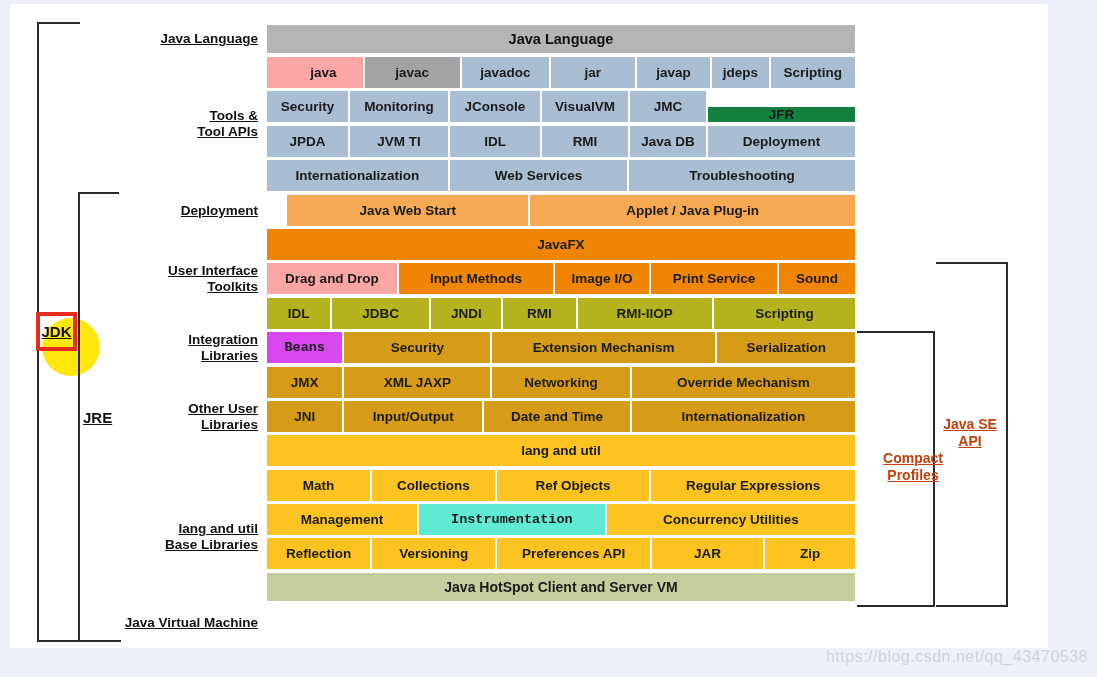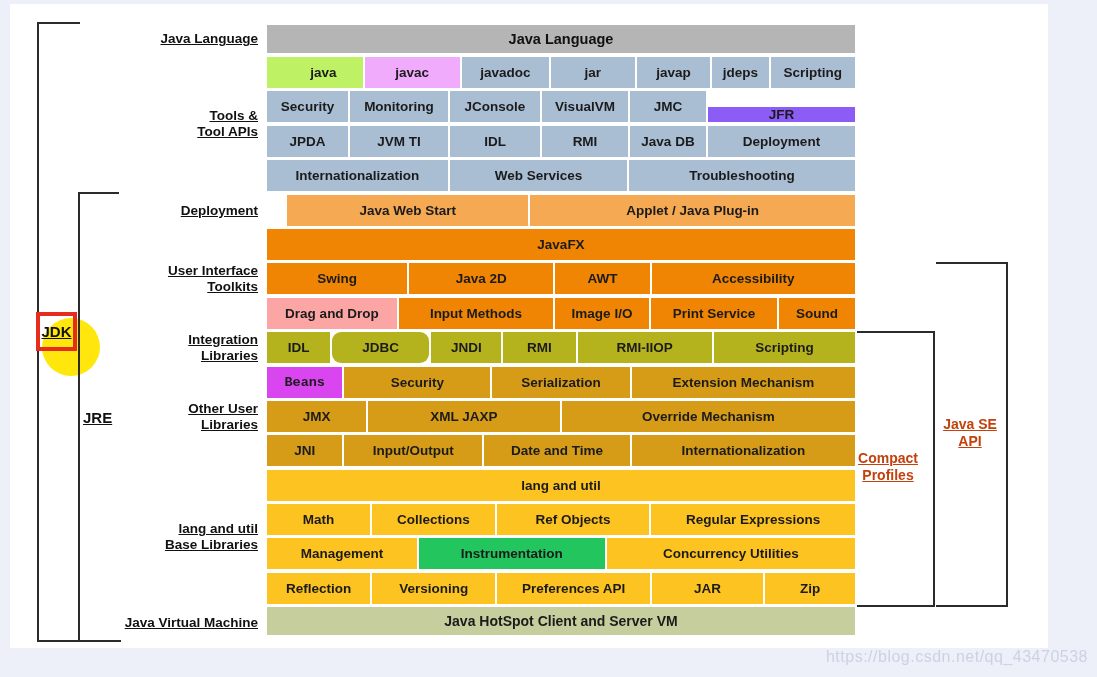--- a/index.html
+++ b/index.html
@@ -42,21 +42,21 @@
   .lbl-4 { top:332px; }
   .lbl-5 { top:401px; }
   .lbl-6 { top:521px; }
   .lbl-7 { top:615px; }
 
   .rlbl {
     position:absolute; font-weight:bold; font-size:14px; line-height:17px;
     color:#c2410c; text-decoration:underline; white-space:pre-line;
     text-align:center; z-index:3;
   }
-  .rlbl-compact { left:849px; top:450px; width:78px; }
+  .rlbl-compact { left:874px; top:450px; width:78px; }
   .rlbl-javase  { left:933px; top:416px; width:74px; }
 
   
   .bl { position:absolute; background:#2b2b2b; z-index:2; }
   .jdk-v      { left:37px;  top:22px;  width:2px;  height:620px; }
   .jdk-top    { left:37px;  top:22px;  width:43px; height:2px; }
   .jdk-bottom { left:37px;  top:640px; width:84px; height:2px; }
   .jre-v      { left:78px;  top:192px; width:2px;  height:450px; }
   .jre-top    { left:78px;  top:192px; width:41px; height:2px; }
   .cp-top     { left:857px; top:331px; width:78px; height:2px; }
@@ -131,35 +131,35 @@
 <div class="rlbl rlbl-compact">Compact
 Profiles</div>
 <div class="rlbl rlbl-javase">Java SE
 API</div>
 
 <div id="grid">
     <div class="g-row c-gray">
       <div class="g-cell" style="flex-grow: 588; background-color: rgb(181, 181, 181);">Java Language</div>
     </div>
     <div class="g-row c-blue">
-      <div class="g-cell" style="flex-grow: 81; background-color: #bef264; padding-left: 17px;">java</div>
-      <div class="g-cell" style="flex-grow: 98; background-color: #f0abfc;">javac</div>
+      <div class="g-cell" style="flex-grow: 81; background-color: #fca5a5; padding-left: 17px;">java</div>
+      <div class="g-cell" style="flex-grow: 98; background-color: #a3a3a3;">javac</div>
       <div class="g-cell" style="flex-grow: 90; background-color: rgb(169, 189, 211);">javadoc</div>
       <div class="g-cell" style="flex-grow: 86; background-color: rgb(169, 189, 211);">jar</div>
       <div class="g-cell" style="flex-grow: 76; background-color: rgb(169, 189, 211);">javap</div>
       <div class="g-cell" style="flex-grow: 58; background-color: rgb(169, 189, 211);">jdeps</div>
       <div class="g-cell" style="flex-grow: 87; background-color: rgb(169, 189, 211);">Scripting</div>
     </div>
     <div class="g-row c-blue">
       <div class="g-cell" style="flex-grow: 81; background-color: rgb(169, 189, 211);">Security</div>
       <div class="g-cell" style="flex-grow: 98; background-color: rgb(169, 189, 211);">Monitoring</div>
       <div class="g-cell" style="flex-grow: 90; background-color: rgb(169, 189, 211);">JConsole</div>
       <div class="g-cell" style="flex-grow: 86; background-color: rgb(169, 189, 211);">VisualVM</div>
       <div class="g-cell" style="flex-grow: 76; background-color: rgb(169, 189, 211);">JMC</div>
-      <div class="g-cell" style="flex-grow: 147; background-color: #8b5cf6; margin-top: 16px;">JFR</div>
+      <div class="g-cell" style="flex-grow: 147; background-color: #15803d; margin-top: 16px;">JFR</div>
     </div>
     <div class="g-row c-blue">
       <div class="g-cell" style="flex-grow: 81; background-color: rgb(169, 189, 211);">JPDA</div>
       <div class="g-cell" style="flex-grow: 98; background-color: rgb(169, 189, 211);">JVM TI</div>
       <div class="g-cell" style="flex-grow: 90; background-color: rgb(169, 189, 211);">IDL</div>
       <div class="g-cell" style="flex-grow: 86; background-color: rgb(169, 189, 211);">RMI</div>
       <div class="g-cell" style="flex-grow: 76; background-color: rgb(169, 189, 211);">Java DB</div>
       <div class="g-cell" style="flex-grow: 147; background-color: rgb(169, 189, 211);">Deployment</div>
     </div>
     <div class="g-row c-blue">
@@ -168,69 +168,64 @@
       <div class="g-cell" style="flex-grow: 226; background-color: rgb(169, 189, 211);">Troubleshooting</div>
     </div>
     <div class="g-row c-lightorange">
       <div class="g-cell" style="flex-grow: 250; background-color: rgb(245, 169, 83); margin-left: 20px;">Java Web Start</div>
       <div class="g-cell" style="flex-grow: 336; background-color: rgb(245, 169, 83);">Applet / Java Plug-in</div>
     </div>
     <div class="g-row c-orange">
       <div class="g-cell" style="flex-grow: 588; background-color: rgb(239, 133, 3);">JavaFX</div>
     </div>
     <div class="g-row c-orange">
-      <div class="g-cell" style="flex-grow: 140; background-color: rgb(239, 133, 3);">Swing</div>
-      <div class="g-cell" style="flex-grow: 144; background-color: rgb(239, 133, 3);">Java 2D</div>
-      <div class="g-cell" style="flex-grow: 94; background-color: rgb(239, 133, 3);">AWT</div>
-      <div class="g-cell" style="flex-grow: 203; background-color: rgb(239, 133, 3);">Accessibility</div>
-    </div>
-    <div class="g-row c-orange">
       <div class="g-cell" style="flex-grow: 130; background-color: #fca5a5;">Drag and Drop</div>
       <div class="g-cell" style="flex-grow: 154; background-color: rgb(239, 133, 3);">Input Methods</div>
       <div class="g-cell" style="flex-grow: 94; background-color: rgb(239, 133, 3);">Image I/O</div>
       <div class="g-cell" style="flex-grow: 126; background-color: rgb(239, 133, 3);">Print Service</div>
       <div class="g-cell" style="flex-grow: 76; background-color: rgb(239, 133, 3);">Sound</div>
     </div>
     <div class="g-row c-olive">
       <div class="g-cell" style="flex-grow: 63; background-color: rgb(180, 179, 29);">IDL</div>
-      <div class="g-cell" style="flex-grow: 97; background-color: rgb(180, 179, 29); border-radius: 9px;">JDBC</div>
+      <div class="g-cell" style="flex-grow: 97; background-color: rgb(180, 179, 29);">JDBC</div>
       <div class="g-cell" style="flex-grow: 70; background-color: rgb(180, 179, 29);">JNDI</div>
       <div class="g-cell" style="flex-grow: 72; background-color: rgb(180, 179, 29);">RMI</div>
       <div class="g-cell" style="flex-grow: 134; background-color: rgb(180, 179, 29);">RMI-IIOP</div>
       <div class="g-cell" style="flex-grow: 141; background-color: rgb(180, 179, 29);">Scripting</div>
     </div>
     <div class="g-row c-amber">
       <div class="g-cell" style="flex-grow: 75; background-color: #d946ef; font-family: Liberation Mono, monospace;">Beans</div>
       <div class="g-cell" style="flex-grow: 145; background-color: rgb(214, 156, 23);">Security</div>
+      <div class="g-cell" style="flex-grow: 222; background-color: rgb(214, 156, 23);">Extension Mechanism</div>
       <div class="g-cell" style="flex-grow: 137; background-color: rgb(214, 156, 23);">Serialization</div>
-      <div class="g-cell" style="flex-grow: 222; background-color: rgb(214, 156, 23);">Extension Mechanism</div>
     </div>
     <div class="g-row c-amber">
       <div class="g-cell" style="flex-grow: 75; background-color: rgb(214, 156, 23);">JMX</div>
       <div class="g-cell" style="flex-grow: 145; background-color: rgb(214, 156, 23);">XML JAXP</div>
+      <div class="g-cell" style="flex-grow: 137; background-color: rgb(214, 156, 23);">Networking</div>
       <div class="g-cell" style="flex-grow: 222; background-color: rgb(214, 156, 23);">Override Mechanism</div>
     </div>
     <div class="g-row c-amber">
       <div class="g-cell" style="flex-grow: 75; background-color: rgb(214, 156, 23);">JNI</div>
       <div class="g-cell" style="flex-grow: 137; background-color: rgb(214, 156, 23);">Input/Output</div>
       <div class="g-cell" style="flex-grow: 145; background-color: rgb(214, 156, 23);">Date and Time</div>
       <div class="g-cell" style="flex-grow: 222; background-color: rgb(214, 156, 23);">Internationalization</div>
     </div>
     <div class="g-row c-yellow">
       <div class="g-cell" style="flex-grow: 588; background-color: rgb(253, 195, 32);">lang and util</div>
     </div>
     <div class="g-row c-yellow">
       <div class="g-cell" style="flex-grow: 102; background-color: rgb(253, 195, 32);">Math</div>
       <div class="g-cell" style="flex-grow: 122; background-color: rgb(253, 195, 32);">Collections</div>
       <div class="g-cell" style="flex-grow: 151; background-color: rgb(253, 195, 32);">Ref Objects</div>
       <div class="g-cell" style="flex-grow: 202; background-color: rgb(253, 195, 32);">Regular Expressions</div>
     </div>
     <div class="g-row c-yellow">
       <div class="g-cell" style="flex-grow: 122; background-color: rgb(253, 195, 32);">Management</div>
-      <div class="g-cell" style="flex-grow: 151; background-color: #22c55e;">Instrumentation</div>
+      <div class="g-cell" style="flex-grow: 151; background-color: #5eead4; font-family: Liberation Mono, monospace;">Instrumentation</div>
       <div class="g-cell" style="flex-grow: 202; background-color: rgb(253, 195, 32);">Concurrency Utilities</div>
     </div>
     <div class="g-row c-yellow">
       <div class="g-cell" style="flex-grow: 102; background-color: rgb(253, 195, 32);">Reflection</div>
       <div class="g-cell" style="flex-grow: 122; background-color: rgb(253, 195, 32);">Versioning</div>
       <div class="g-cell" style="flex-grow: 151; background-color: rgb(253, 195, 32);">Preferences API</div>
       <div class="g-cell" style="flex-grow: 110; background-color: rgb(253, 195, 32);">JAR</div>
       <div class="g-cell" style="flex-grow: 89; background-color: rgb(253, 195, 32);">Zip</div>
     </div>
     <div class="g-row c-sage">

